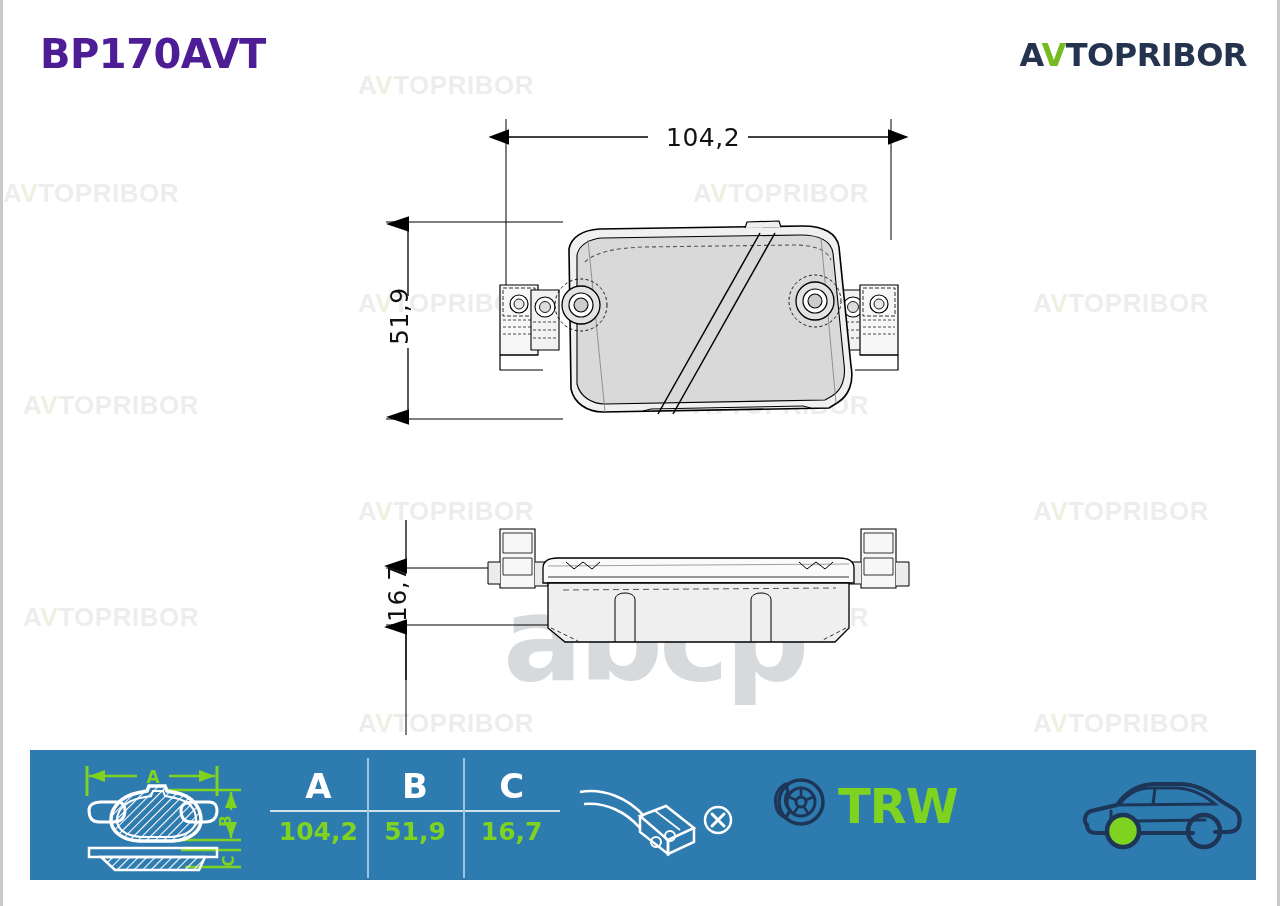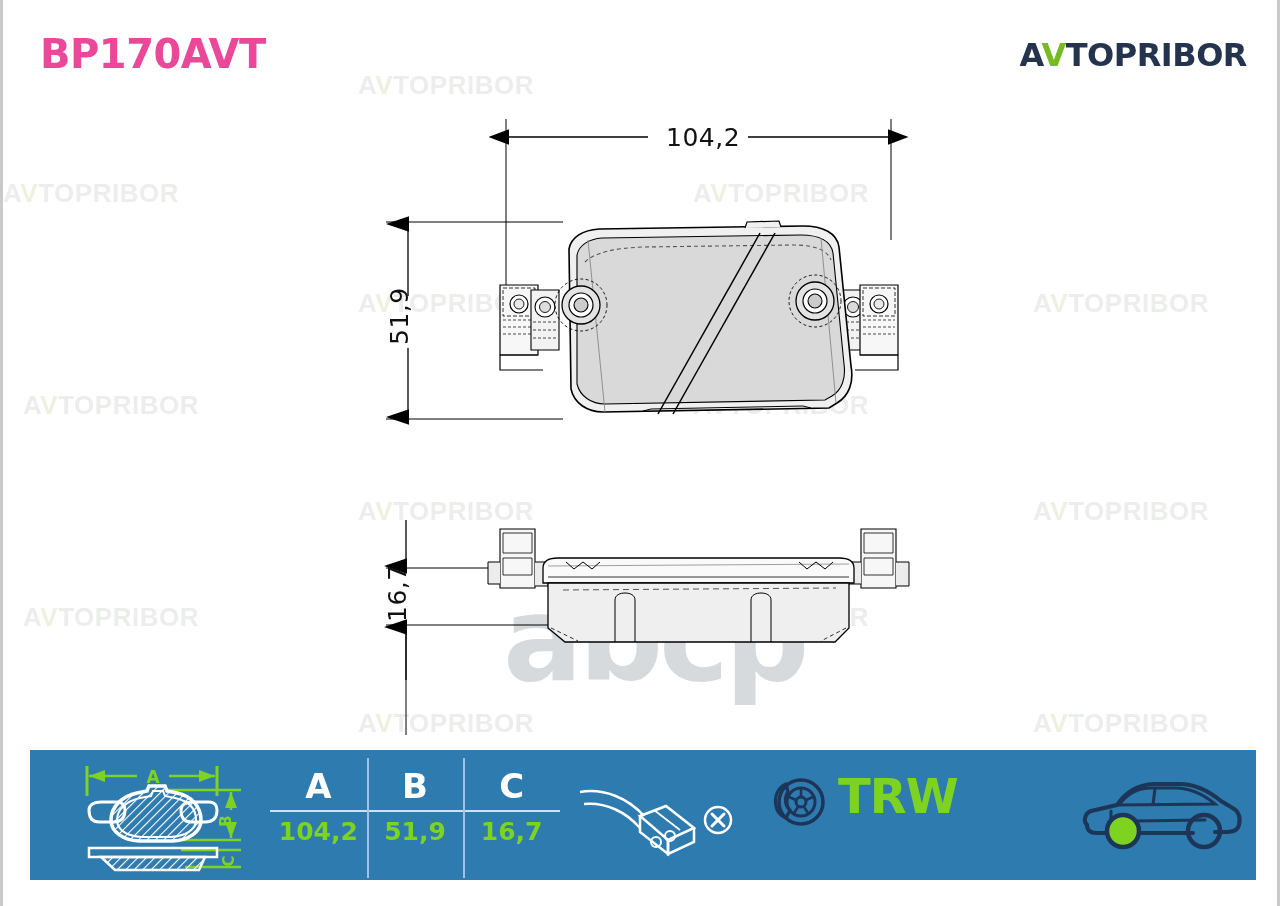--- a/index.html
+++ b/index.html
@@ -43,21 +43,21 @@
     user-select:none;pointer-events:none;
   }
 
   
   .part-no{
     position:absolute;left:37px;top:31px;
     font-family:"DejaVu Sans", sans-serif;
     font-weight:bold;
     font-size:40px;
     letter-spacing:-0.5px;
-    color:#ec4899;
+    color:#4c1d95;
   }
   .brand{
     position:absolute;right:30px;top:36px;
     font-family:"DejaVu Sans", sans-serif;
     font-weight:bold;
     font-size:32px;
     letter-spacing:-0.5px;
     color:#24344f;
     white-space:nowrap;
   }
@@ -93,21 +93,21 @@
     font-family:"DejaVu Sans", sans-serif;
     font-weight:bold;font-size:34px;color:#ffffff;line-height:40px;
   }
   .dim-rule{width:100%;height:2px;background:#cfe2f0;margin:4px 0 6px 0;}
   .dim-val{
     font-family:"DejaVu Sans", sans-serif;
     font-weight:bold;font-size:25px;color:#7ed321;line-height:28px;
   }
 
   .sensor-block{position:absolute;left:540px;top:24px;width:170px;height:86px;}
-  .trw-block{position:absolute;left:740px;top:22px;display:flex;align-items:flex-start;gap:10px;}
+  .trw-block{position:absolute;left:740px;top:22px;display:flex;align-items:flex-end;gap:10px;}
   .trw-text{
     font-family:"DejaVu Sans", sans-serif;
     font-weight:bold;font-size:48px;color:#7ed321;letter-spacing:-1px;line-height:48px;
   }
   .car-block{position:absolute;left:1045px;top:25px;}
 </style>
 </head>
 <body>
 
 <div id="page">

